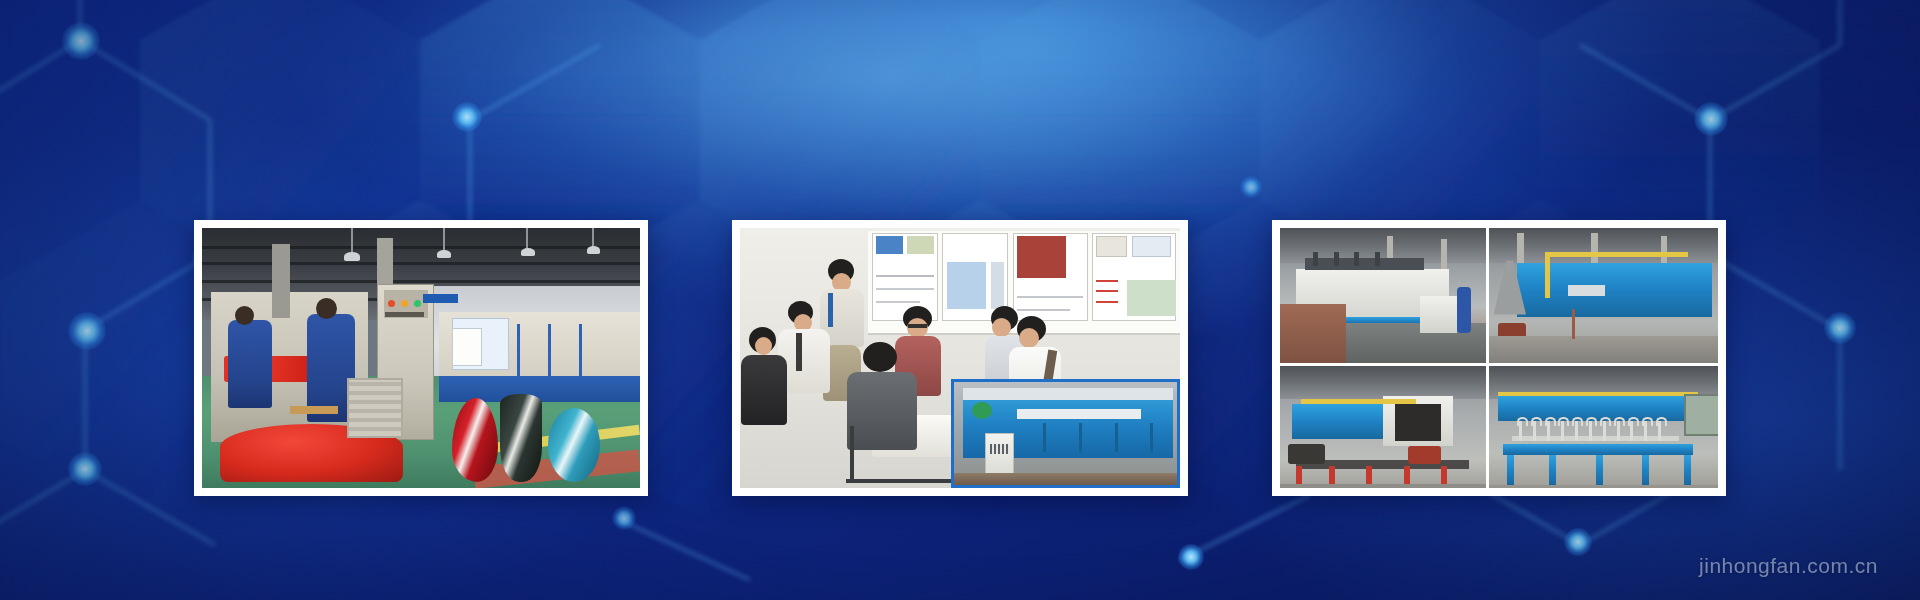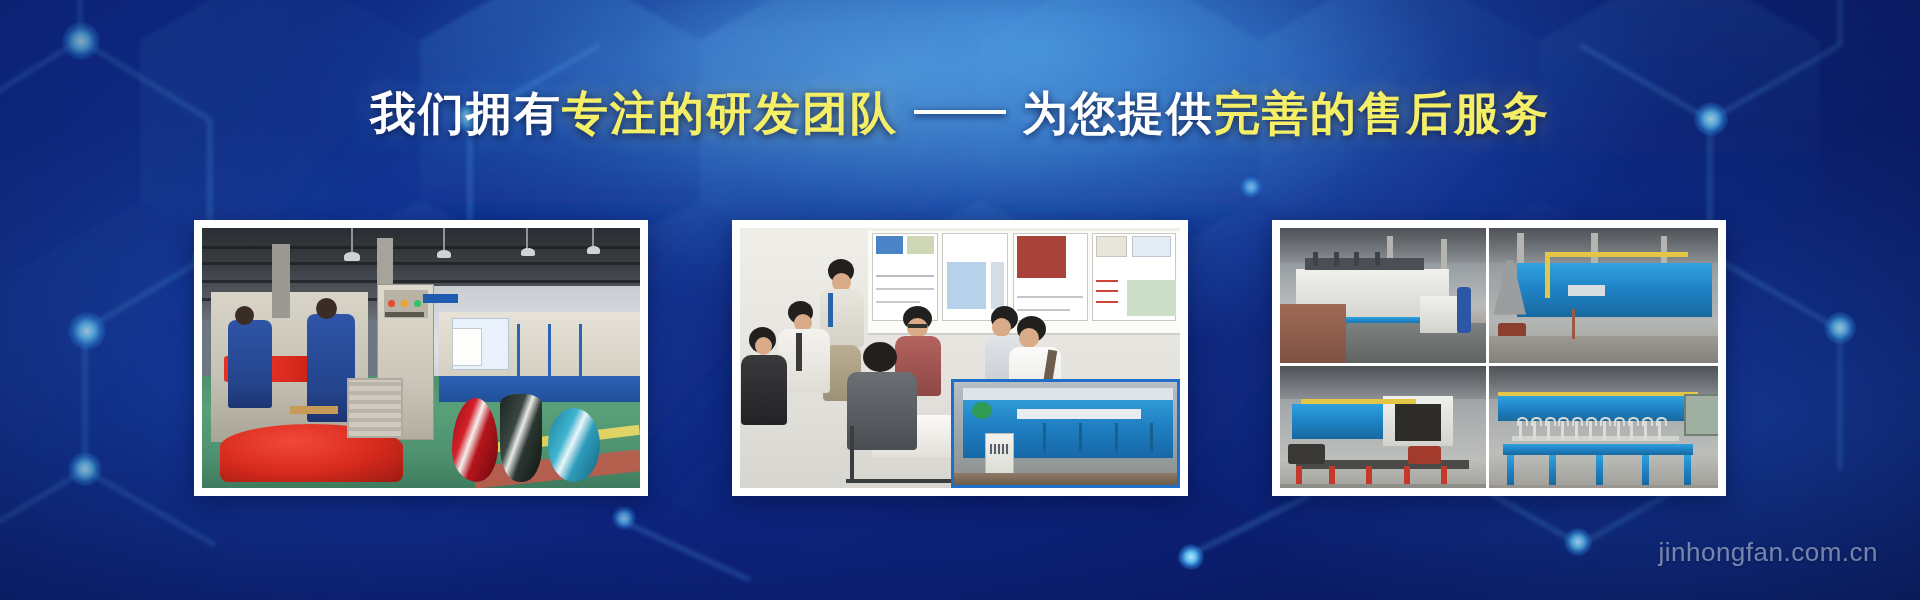--- a/index.html
+++ b/index.html
@@ -168,23 +168,23 @@
   .mach-yellow { position:absolute; background:#e3c645; }
   .roof { position:absolute; left:0; top:0; width:100%; height:26%;
     background:linear-gradient(180deg,#4f5256 0%, #6e7377 55%, #8d9195 100%); }
   .pillar { position:absolute; background:#b6b4ae; }
   .hook { position:absolute; width:3px; background:#dcdcd8; }
   .hookhead { position:absolute; width:11px; height:9px; border-radius:50% 50% 0 0;
     border:2px solid #dcdcd8; border-bottom:none; background:transparent; }
 
   
   .watermark {
-    position:absolute; right:42px; bottom:32px;
+    position:absolute; right:42px; bottom:22px;
     font-family:"Liberation Sans", sans-serif;
-    font-size:26px;
+    font-size:21px;
     letter-spacing:0.5px;
     color:rgba(215,228,246,0.52);
     text-shadow:0 1px 3px rgba(0,0,0,0.25);
     z-index:8;
   }
 </style>
 </head>
 <body>
 
 <div class="stage">
@@ -268,23 +268,20 @@
   <div class="node" style="left:1824px;top:312px; width:32px; height:32px;"></div>
   <div class="node" style="left:1694px;top:452px; width:30px; height:30px;"></div>
   <div class="node" style="left:1564px;top:528px; width:28px; height:28px;"></div>
   <div class="node" style="left:1178px;top:544px; width:26px; height:26px;"></div>
   <div class="node" style="left:1240px;top:176px; width:22px; height:22px; opacity:.7;"></div>
   <div class="node" style="left:612px; top:506px; width:24px; height:24px; opacity:.7;"></div>
 
   <div class="bg-sweep"></div>
   <div class="bg-vignette"></div>
 
-  <h1 class="headline">
-    <span class="hl-w">我们拥有</span><span class="hl-y">专注的研发团队</span><span class="hl-dash"></span><span class="hl-w">为您提供</span><span class="hl-y">完善的售后服务</span>
-  </h1>
 
   <div class="panels">
 
     <figure class="panel p1">
       <div class="ph">
         <div class="abs f1-ceil"></div>
         <div class="abs f1-beam" style="left:0; top:18px; width:100%;"></div>
         <div class="abs f1-beam" style="left:0; top:34px; width:100%;"></div>
         <div class="abs f1-beam" style="left:0; top:52px; width:100%;"></div>
         <div class="abs f1-beam" style="left:0; top:70px; width:100%;"></div>

